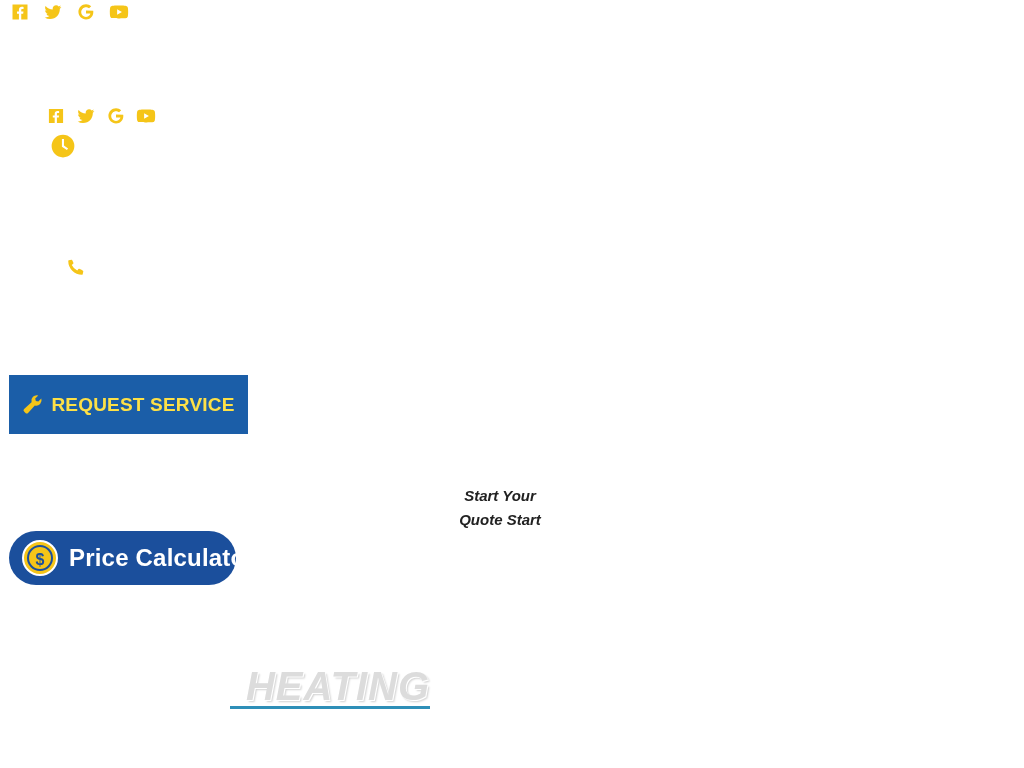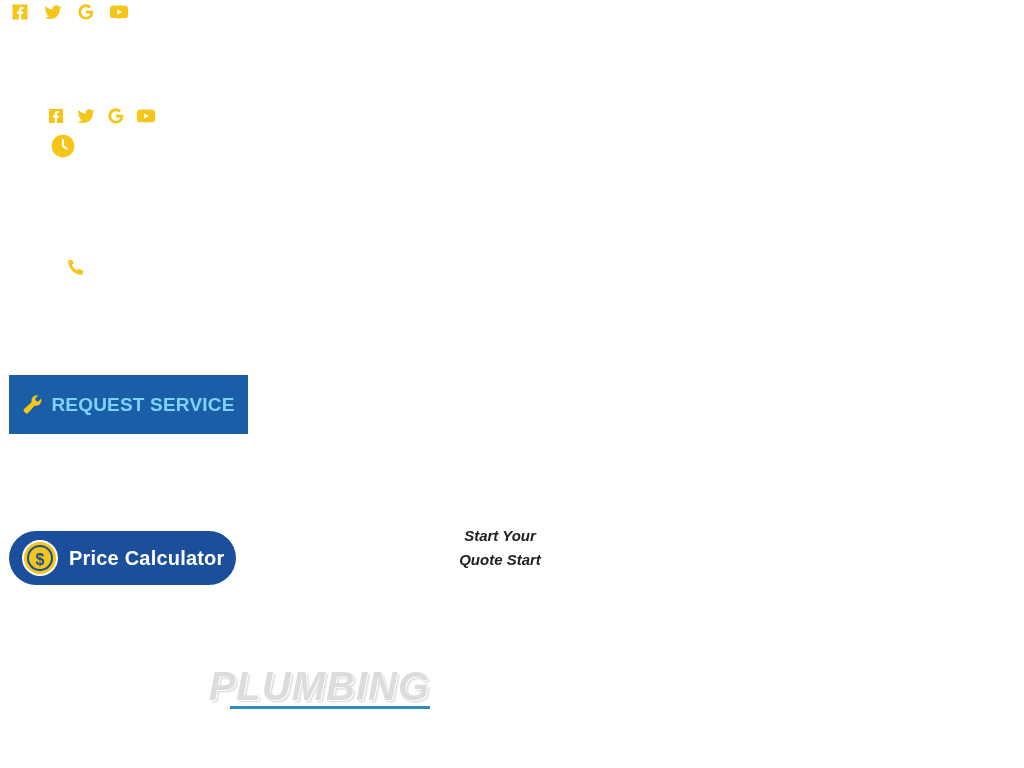--- a/index.html
+++ b/index.html
@@ -76,21 +76,21 @@
   }
 
   
   .request-btn {
     position: absolute;
     left: 9px;
     top: 375px;
     width: 239px;
     height: 59px;
     background: #1b5ea8;
-    color: #7dd3fc;
+    color: #fde047;
     border: none;
     display: flex;
     align-items: center;
     justify-content: center;
     gap: 8px;
     font-size: 19px;
     font-weight: bold;
     letter-spacing: 0.2px;
     cursor: pointer;
     padding: 0;
@@ -111,21 +111,20 @@
     position: absolute;
     left: 400px;
     top: 484px;
     width: 200px;
     text-align: center;
     font-size: 15px;
     font-weight: bold;
     font-style: italic;
     color: #222222;
     line-height: 24px;
-    margin-top: 40px;
   }
 
   
   .price-calc {
     position: absolute;
     left: 9px;
     top: 531px;
     width: 227px;
     height: 54px;
     background: #1b4f9c;
@@ -137,21 +136,21 @@
     cursor: pointer;
     gap: 11px;
   }
   .price-calc .coin {
     width: 36px;
     height: 36px;
     display: block;
   }
   .price-calc .pc-label {
     color: #ffffff;
-    font-size: 20px;
+    font-size: 24px;
     font-weight: bold;
     letter-spacing: 0.2px;
     white-space: nowrap;
   }
 
   
   .wordmark {
     position: absolute;
     left: 180px;
     top: 660px;
@@ -260,18 +259,18 @@
       <svg viewBox="0 0 36 36" width="36" height="36">
         <circle cx="18" cy="18" r="17" fill="#f5c518" stroke="#ffffff" stroke-width="2"></circle>
         <circle cx="18" cy="18" r="12" fill="none" stroke="#1b4f9c" stroke-width="2"></circle>
         <text x="18" y="24.5" text-anchor="middle" font-family="Liberation Sans, sans-serif" font-size="16" font-weight="bold" fill="#1b4f9c">$</text>
       </svg>
     </span>
     <span class="pc-label">Price Calculator</span>
   </div>
 
   <div class="wordmark">
-    <span class="wm-line">PLUMBING</span>
+    <span class="wm-line">HEATING</span>
     <div class="wm-rule r1"></div>
     <div class="wm-rule r2"></div>
   </div>
 
 </div>
 
 </body></html>

